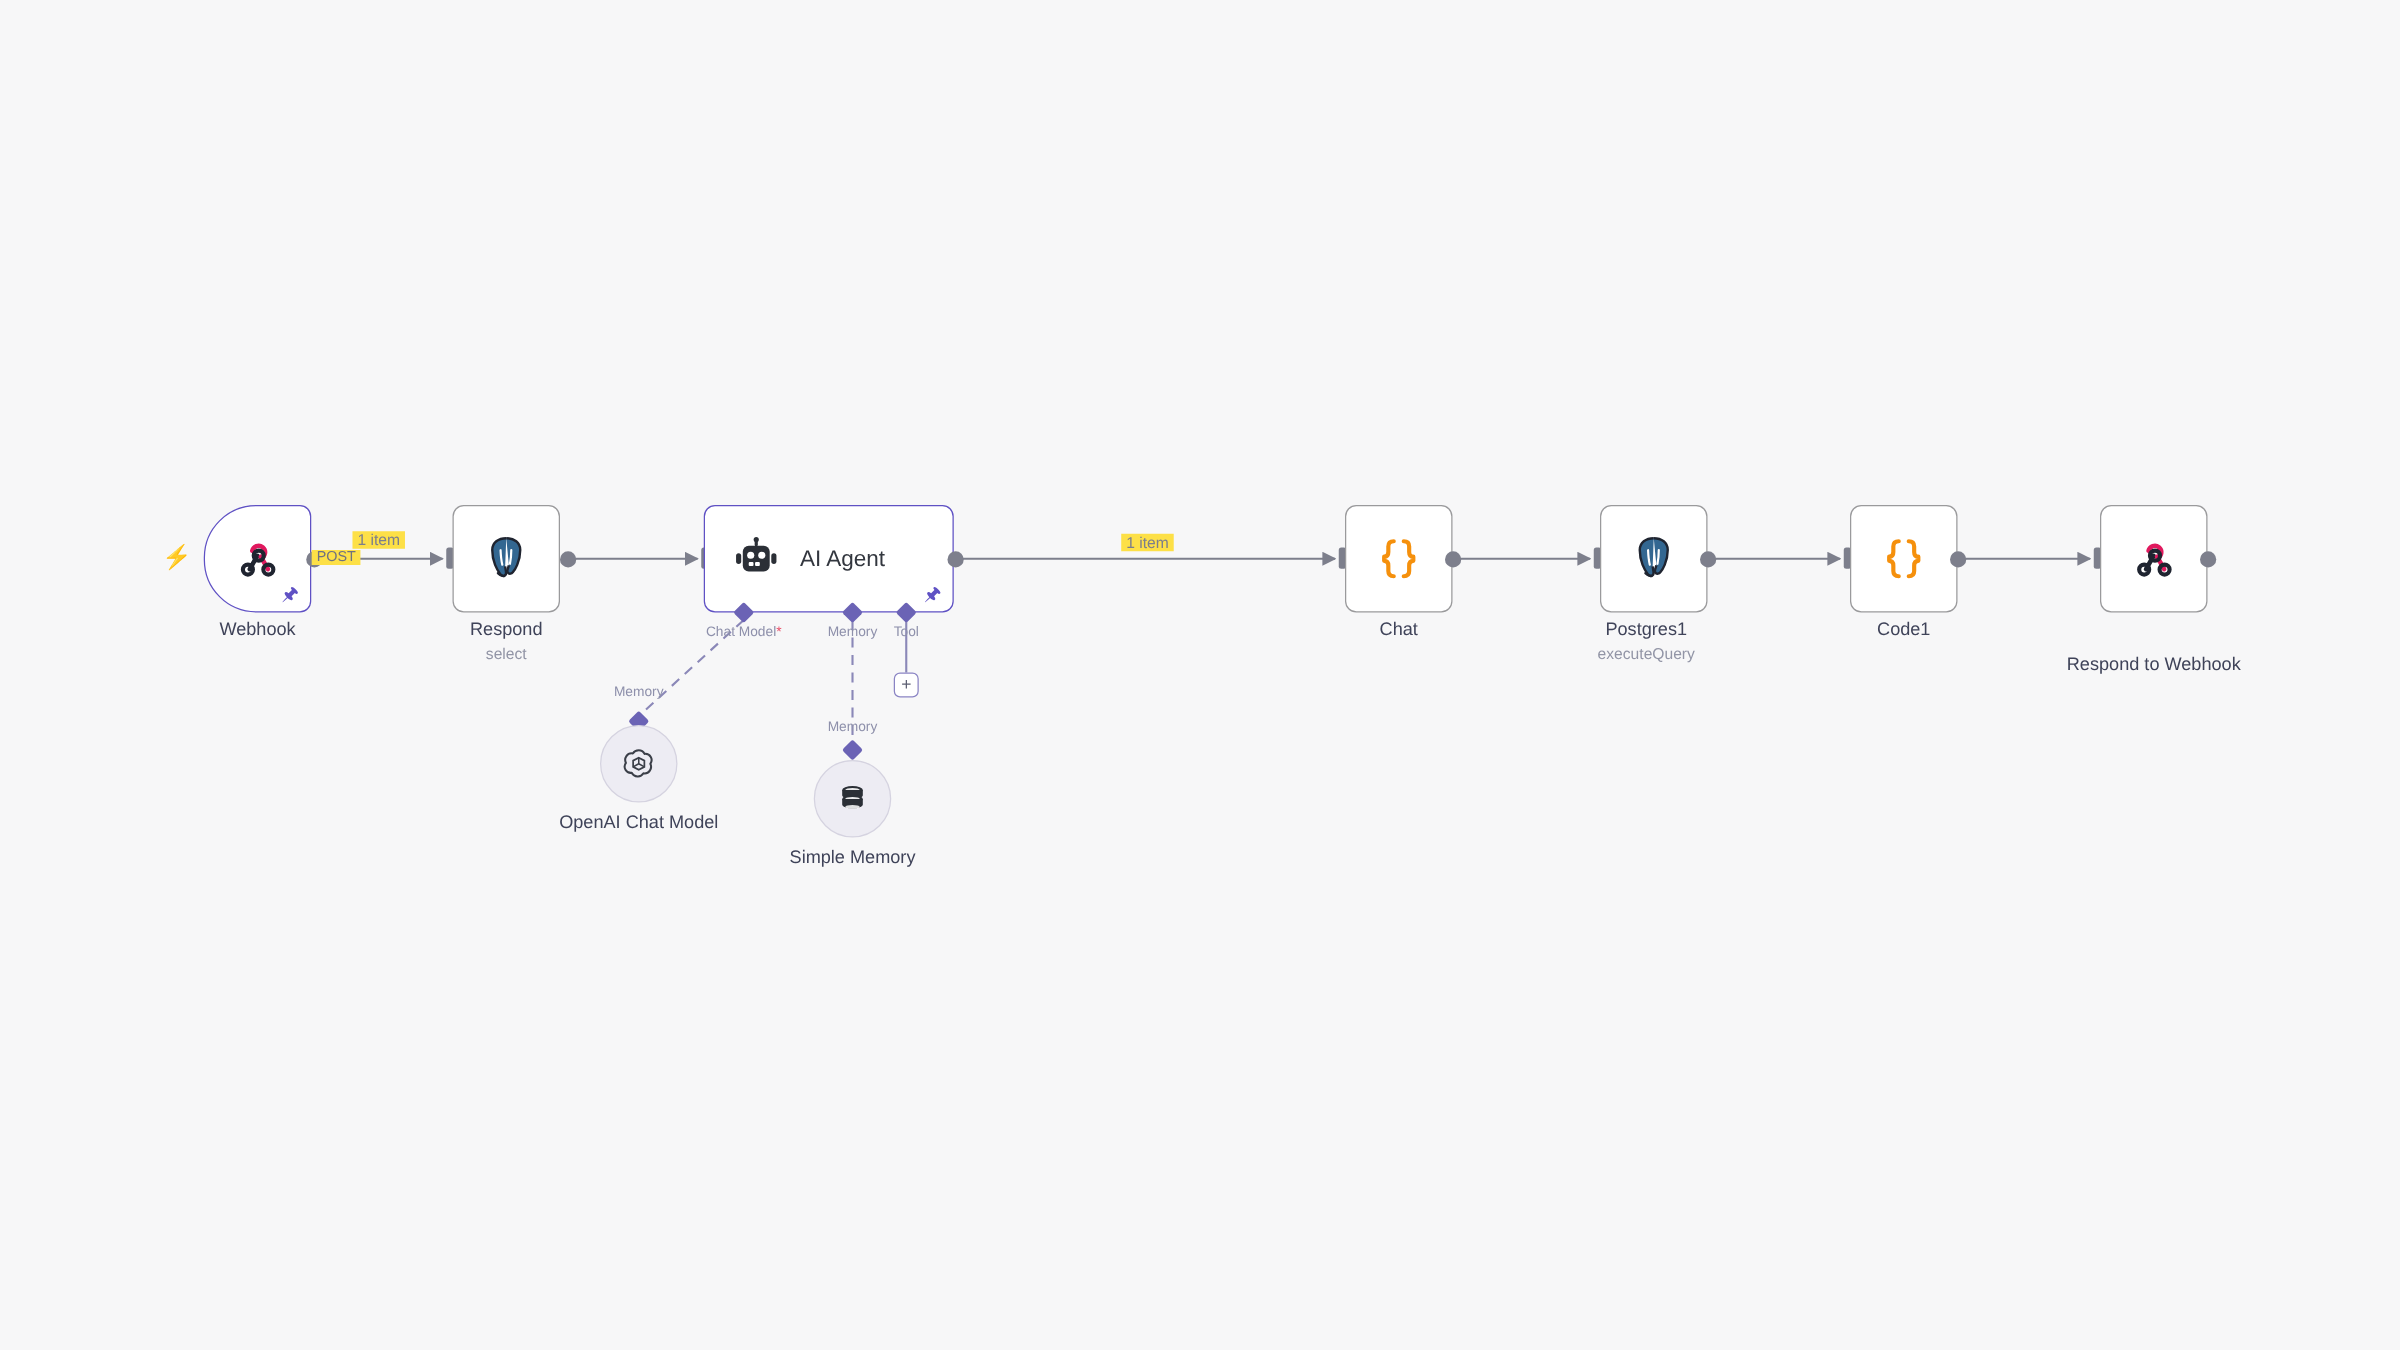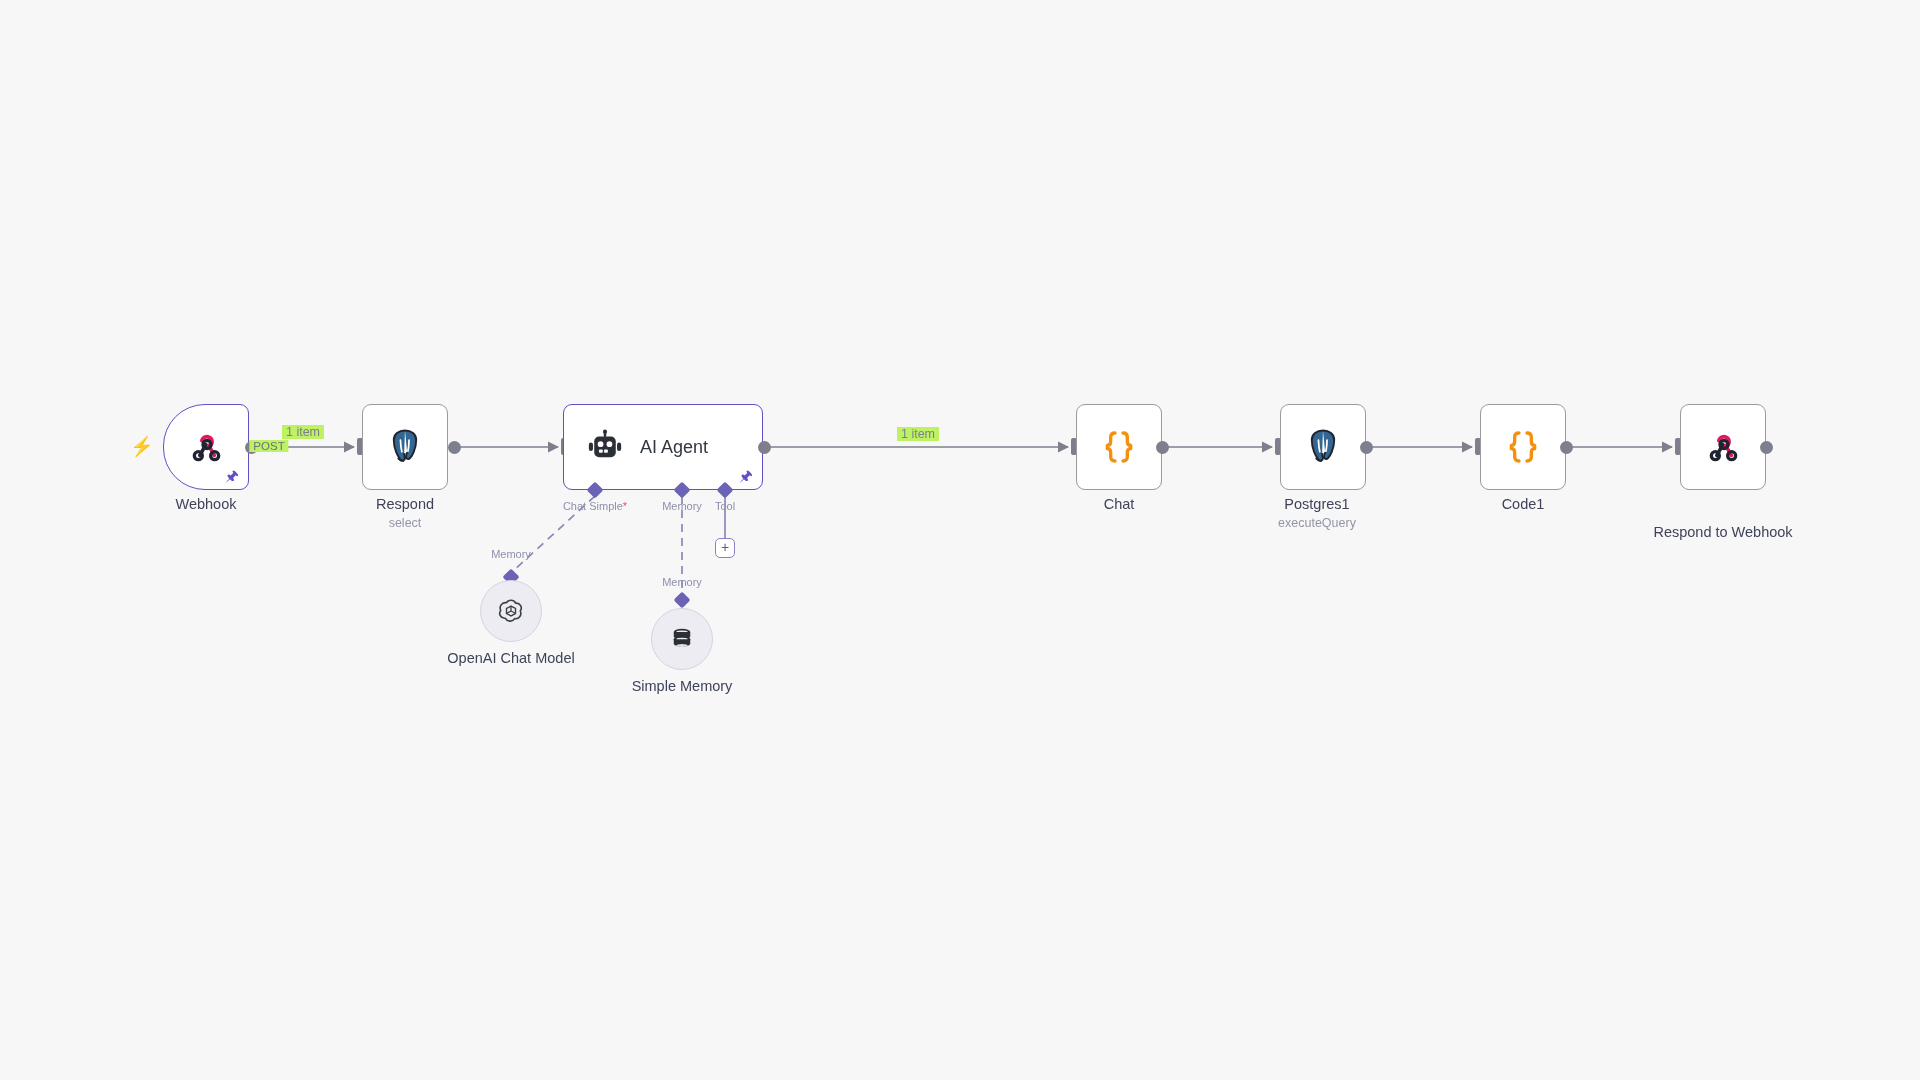--- a/index.html
+++ b/index.html
@@ -140,21 +140,21 @@
     transform: translateX(-50%);
   }
   .req-star { color: #e8506a; font-size: 11px; }
 
   .edge-label {
     position: absolute;
     font-size: 12.5px;
     color: #7c7e8c;
     white-space: nowrap;
     transform: translateX(-50%);
-    background: #bef264;
+    background: #fde047;
     padding: 0 4px;
   }
   .edge-label.small { font-size: 11.5px; color: #6f7180; }
 
   
   .pin {
     position: absolute;
     color: #5f51c4;
     font-size: 15px;
     line-height: 1;
@@ -266,21 +266,21 @@
         <rect x="19.6" y="9.2" width="2.6" height="5.4" rx="1.3" fill="#2b2f36"></rect>
       </svg>
     </span>
     <span class="agent-label">AI Agent</span>
     <span class="pin" style="right:9px; bottom:6px;">🖈</span>
   </div>
   <div class="port-out" style="left:758px; top:441px;"></div>
 
   <div class="diamond" style="left:589px; top:484px;"></div>
   <div class="port-label" style="left:595px; top:500px;">
-    <span>Chat Simple</span><span class="req-star">*</span>
+    <span>Chat Model</span><span class="req-star">*</span>
   </div>
 
   <div class="diamond" style="left:676px; top:484px;"></div>
   <div class="port-label" style="left:682px; top:500px;">Memory</div>
 
   <div class="diamond" style="left:719px; top:484px;"></div>
   <div class="port-label" style="left:725px; top:500px;">Tool</div>
 
   <div class="edge-label" style="left:918px; top:427px;">1 item</div>
 

